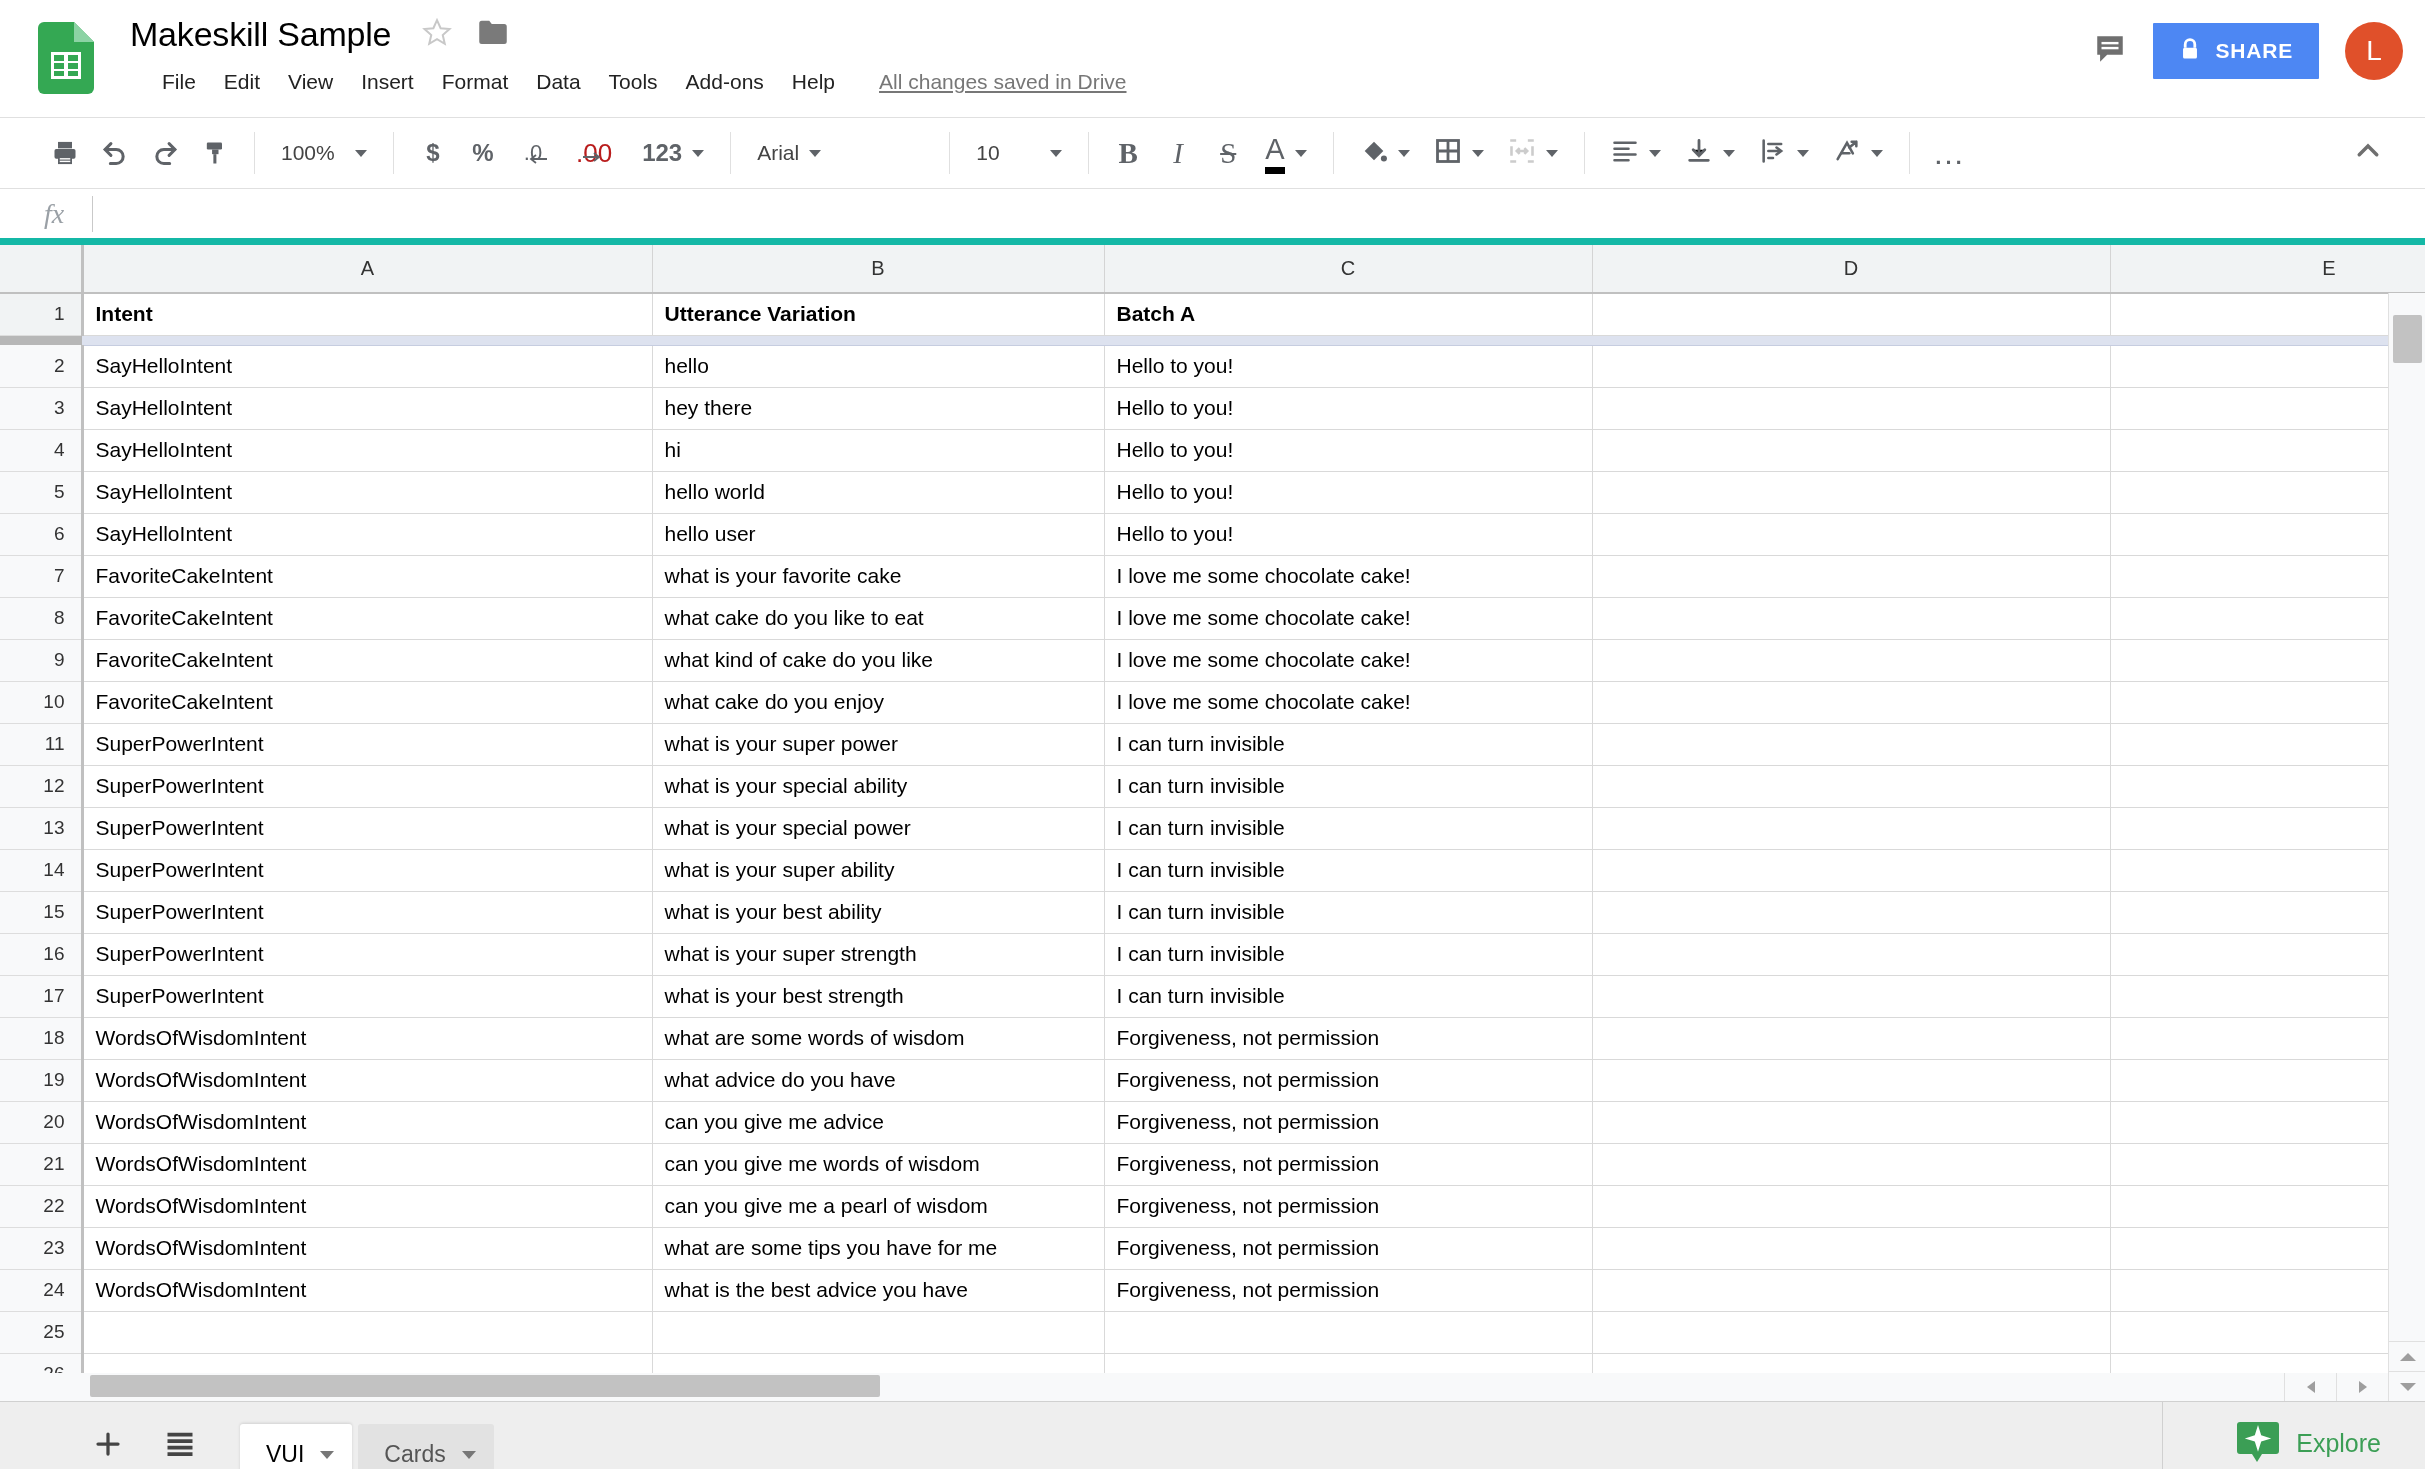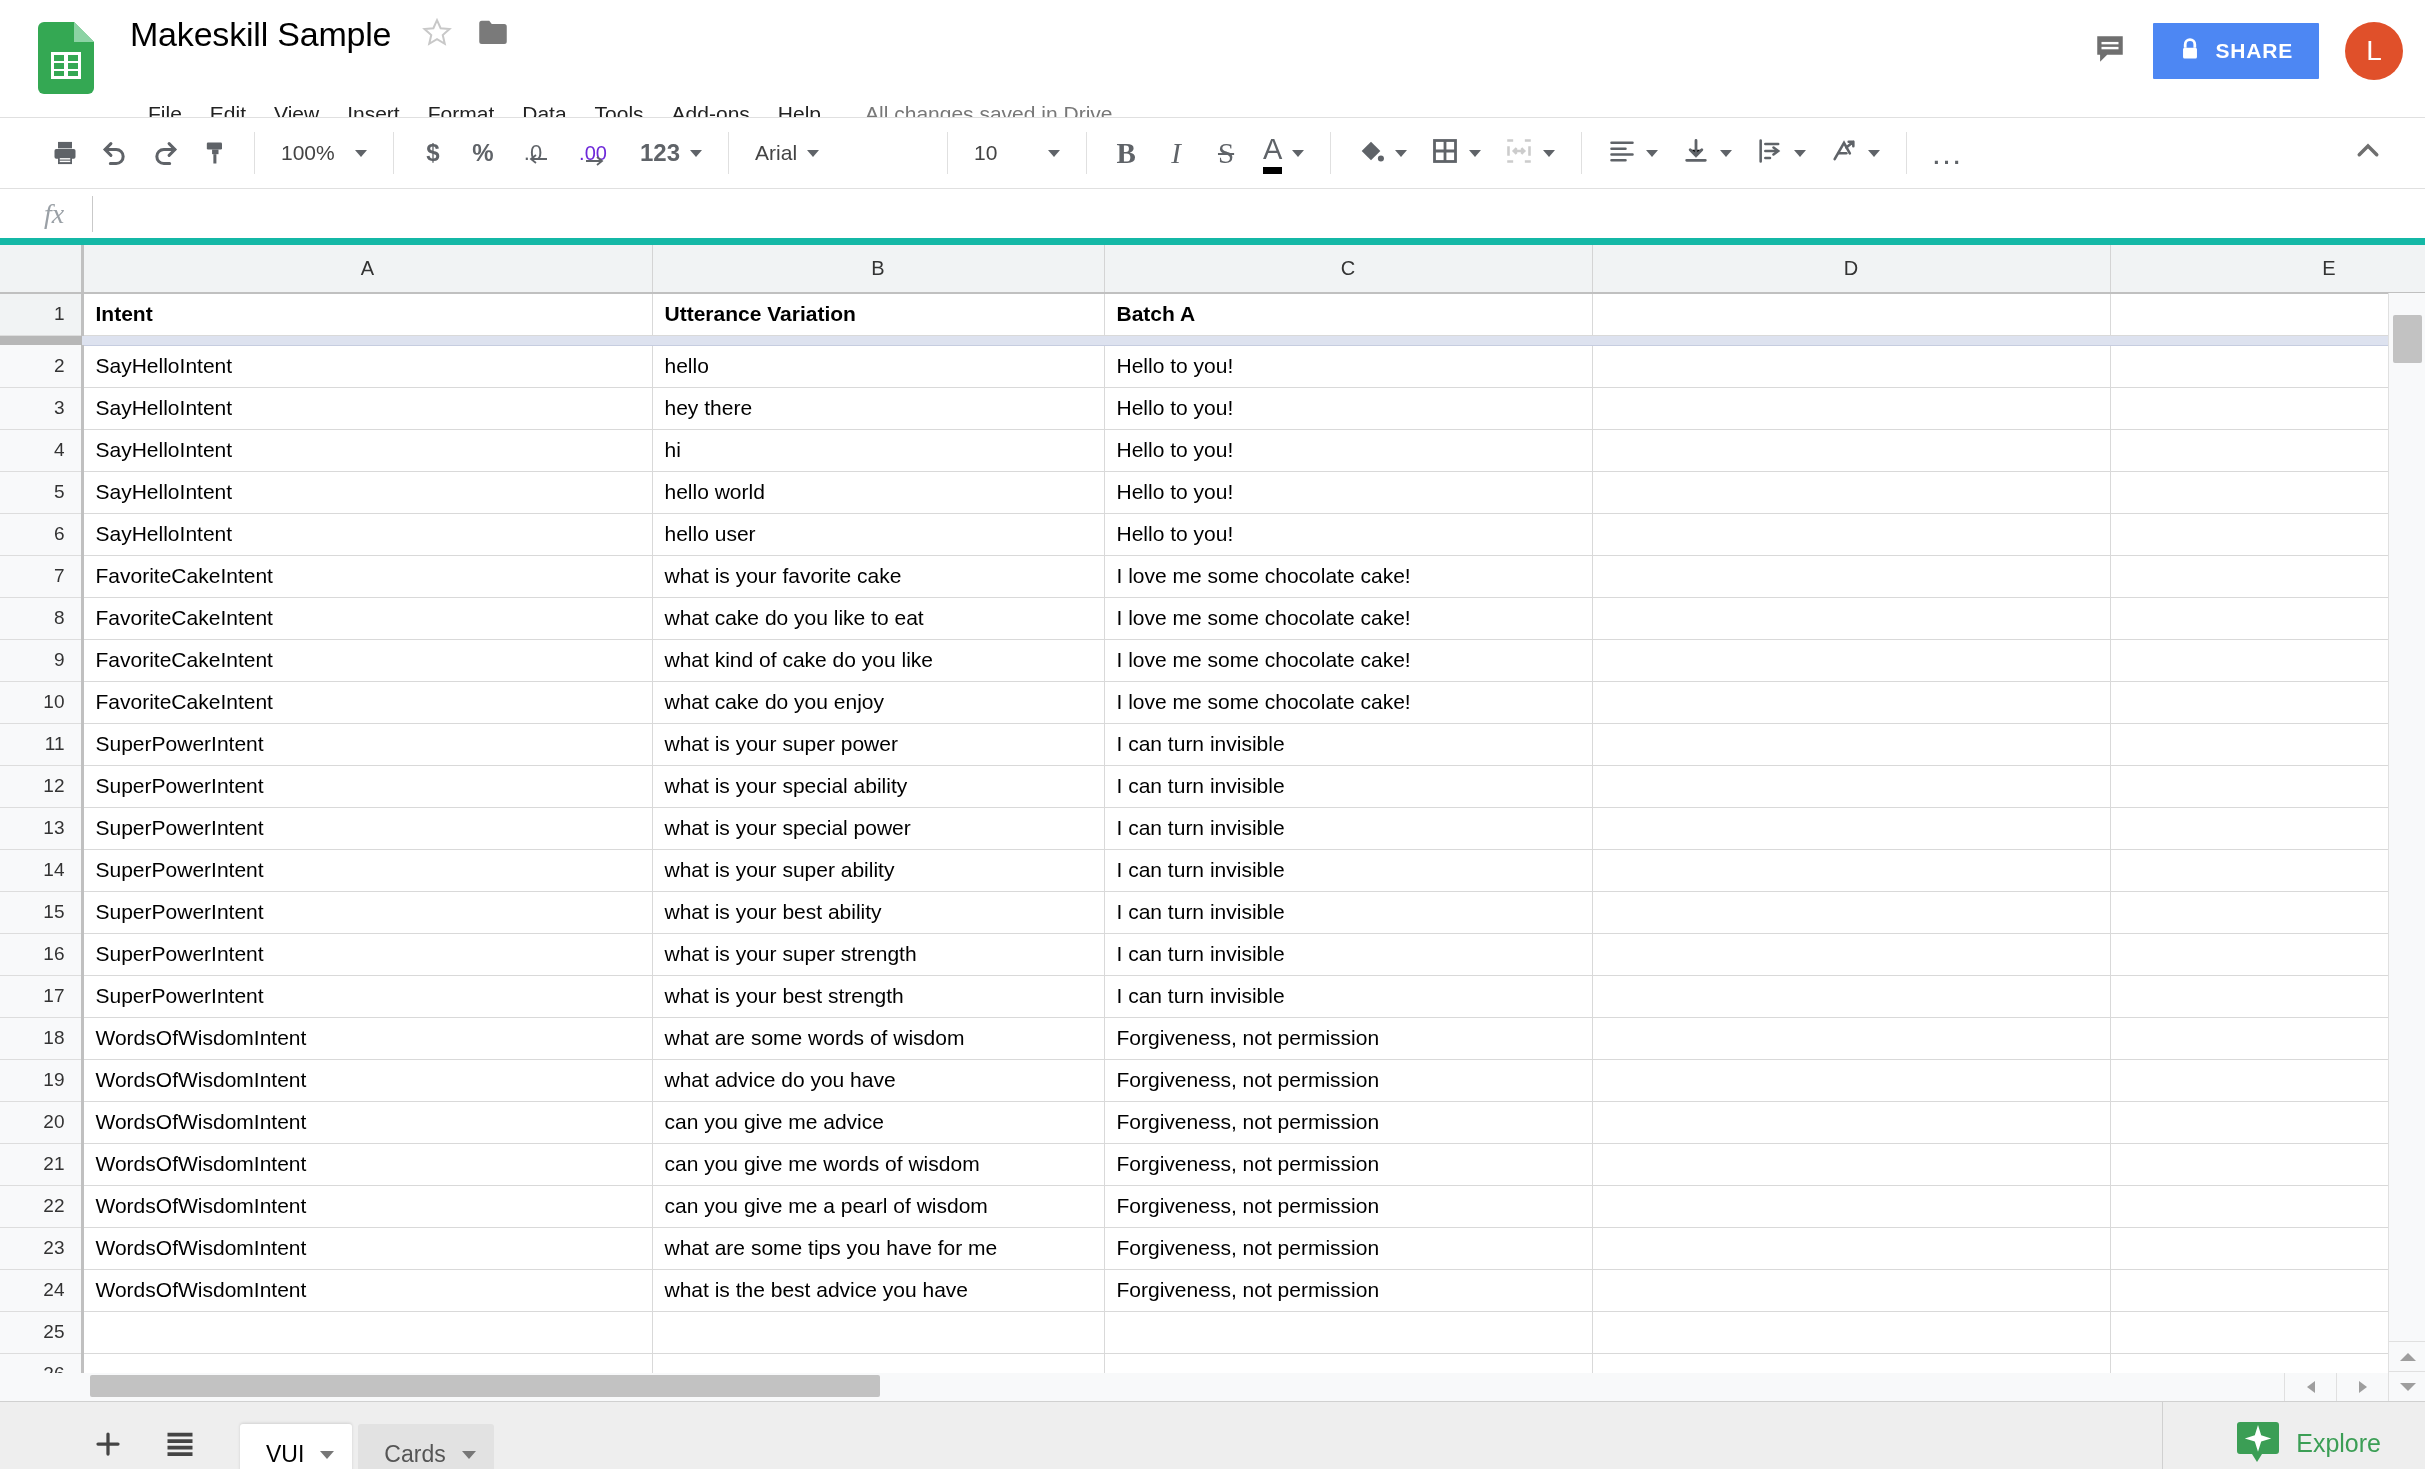--- a/index.html
+++ b/index.html
@@ -42,25 +42,24 @@
   .title-icons {
     display: inline-block;
     vertical-align: middle;
     margin-left: 26px;
   }
   .star-icon { display:inline-block; vertical-align: middle; margin-right: 22px; }
   .folder-icon { display:inline-block; vertical-align: middle; }
 
   .menubar {
     position: absolute;
-    left: 134px; top: 62px;
+    left: 148px; top: 62px;
     display: flex;
     align-items: center;
     height: 40px;
-    margin-top: 32px;
   }
   .menu-item {
     font-size: 21px;
     color: #222222;
     padding: 4px 14px;
     cursor: default;
     white-space: nowrap;
   }
   .saved-status {
     font-size: 21px;
@@ -495,21 +494,21 @@
   <div class="tb-btn">
     <span style="position:relative;display:inline-block;">
       <span class="tb-text" style="font-size:22px;color:#5f6368;">.0</span>
       <svg width="20" height="10" viewBox="0 0 20 10" style="position:absolute;left:4px;top:14px;">
         <path d="M19 5 H3 M8 1 L3 5 L8 9" fill="none" stroke="#5f6368" stroke-width="1.8"></path>
       </svg>
     </span>
   </div>
   <div class="tb-btn" style="margin-left:10px;">
     <span style="position:relative;display:inline-block;">
-      <span class="tb-text" style="font-size:20px;color:#6d28d9;">.00</span>
+      <span class="tb-text" style="font-size:26px;color:#b91c1c;">.00</span>
       <svg width="20" height="10" viewBox="0 0 20 10" style="position:absolute;left:6px;top:14px;">
         <path d="M1 5 H17 M12 1 L17 5 L12 9" fill="none" stroke="#5f6368" stroke-width="1.8"></path>
       </svg>
     </span>
   </div>
   <div class="tb-select" style="margin-left:10px;">
     <span class="tb-text-bold">123</span>
     <span class="caret"></span>
   </div>
 

